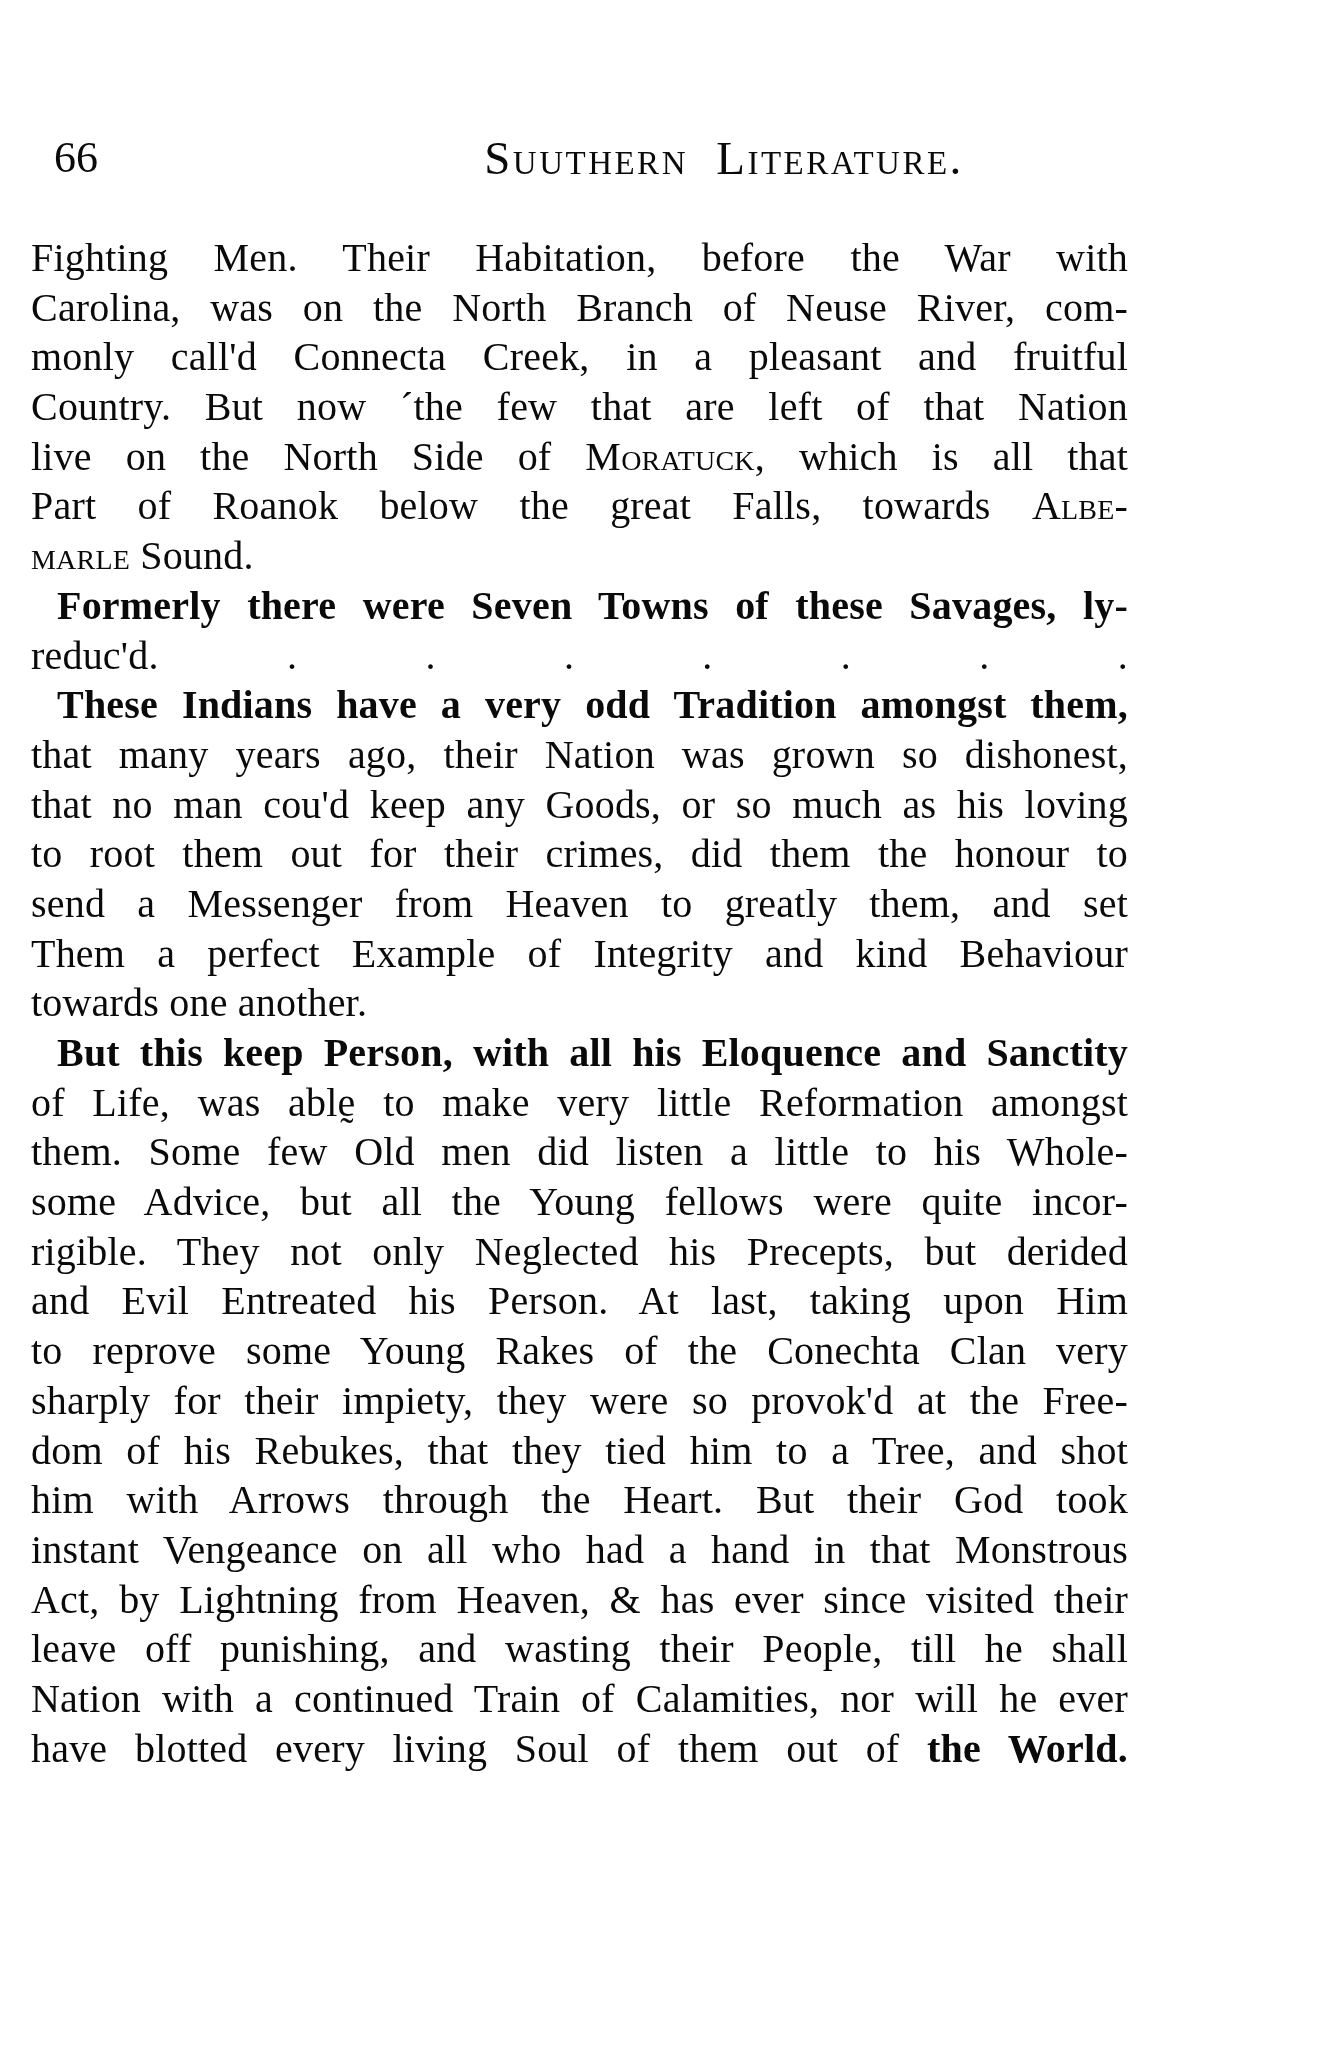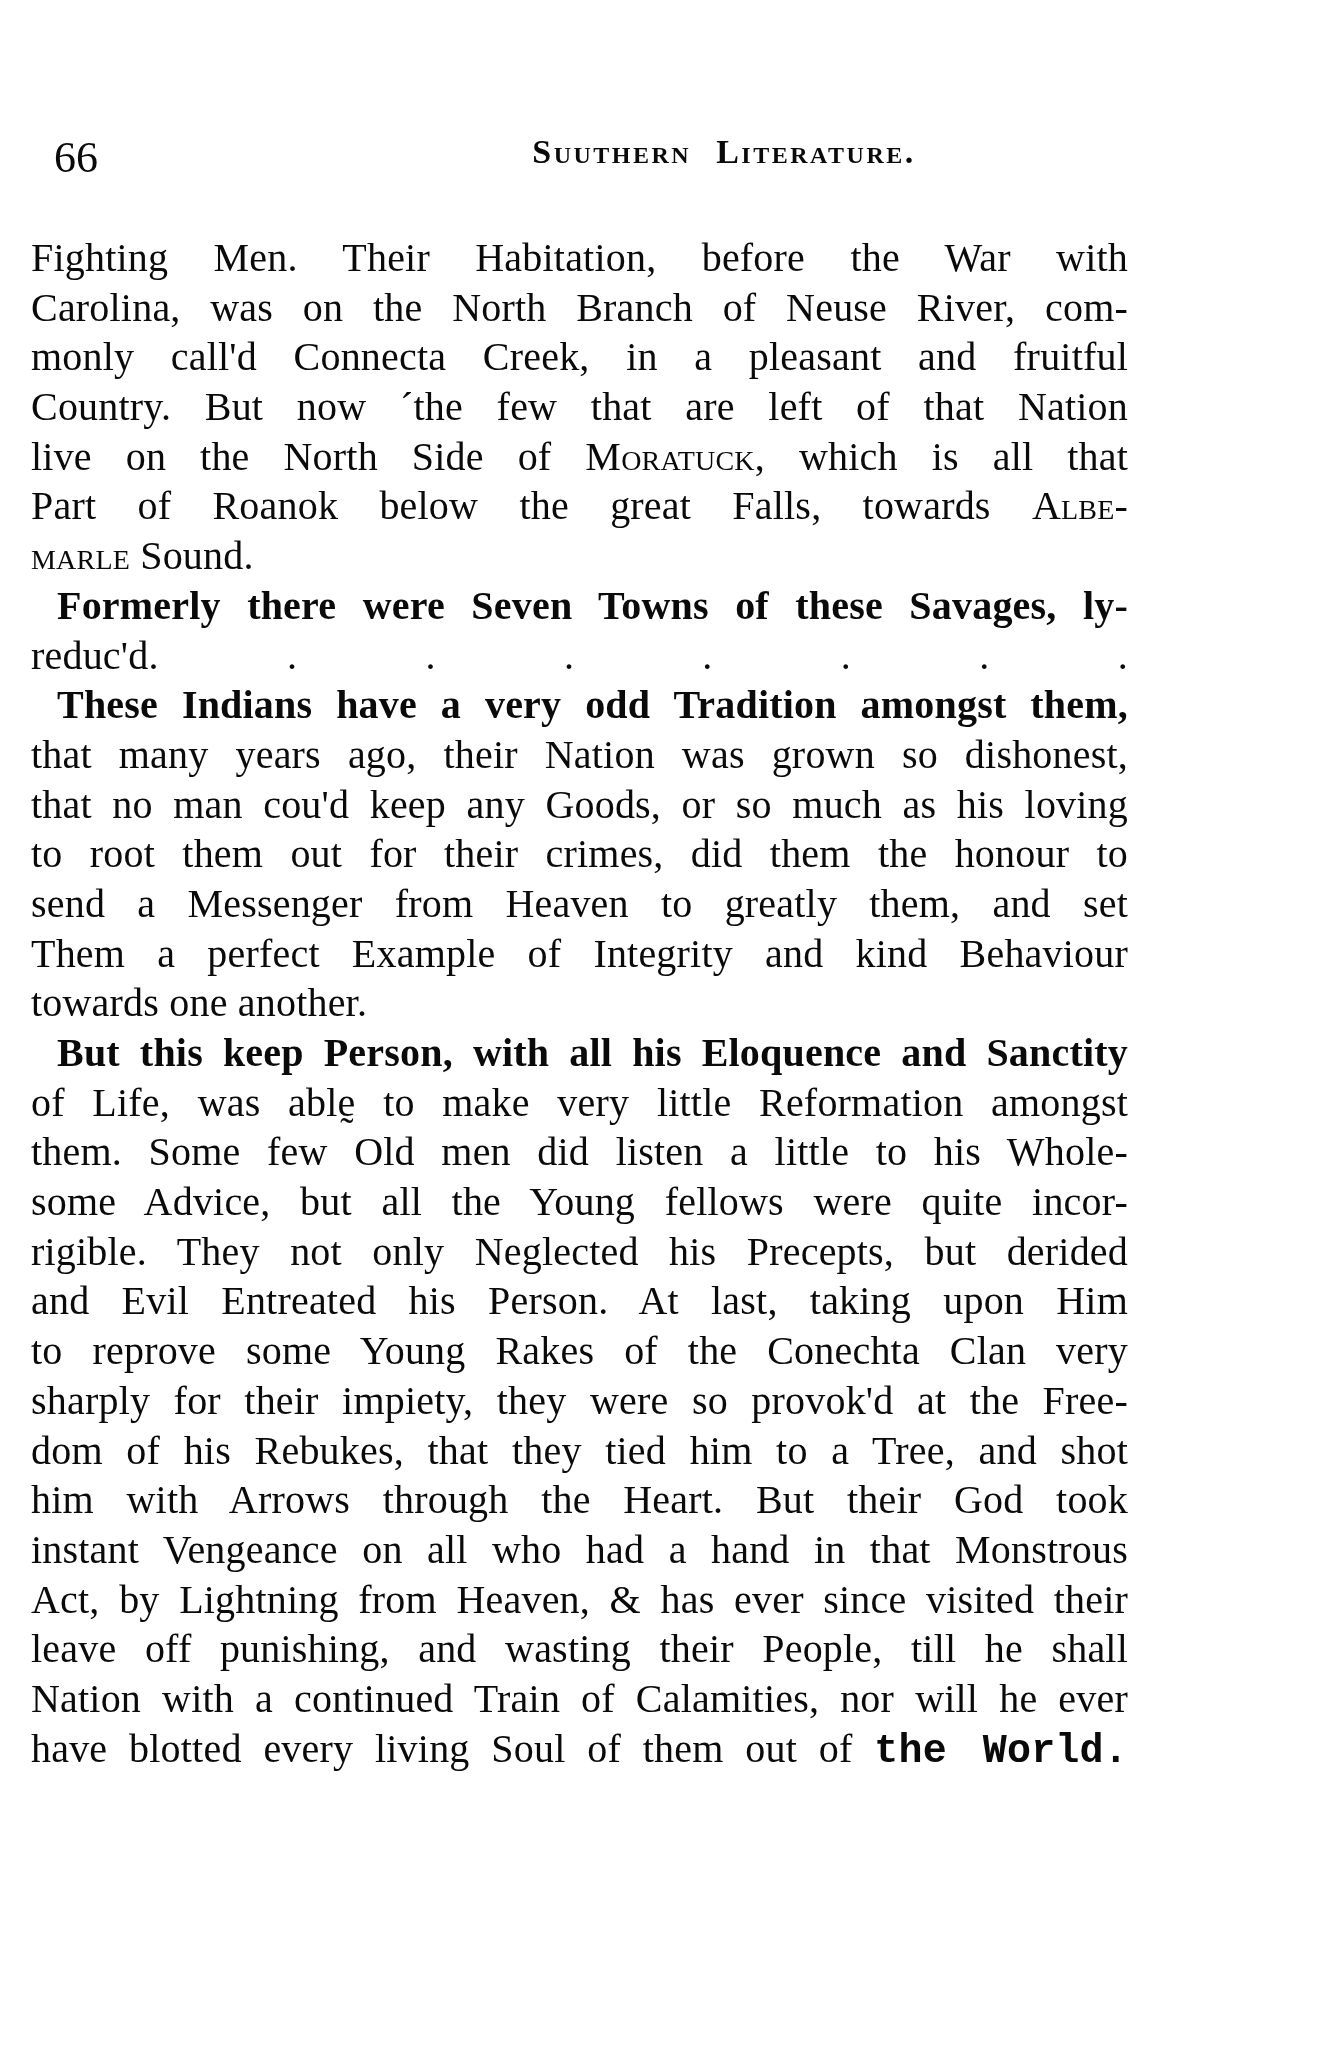--- a/index.html
+++ b/index.html
@@ -17,46 +17,45 @@
     left: 54px;
     top: 136px;
     font-size: 44px;
     line-height: 1;
   }
   .header-title {
     position: absolute;
     left: 724px;
     top: 135px;
     transform: translateX(-50%);
-    font-size: 34px;
+    font-size: 47px;
     line-height: 1;
     font-variant: small-caps;
     letter-spacing: 2.5px;
     word-spacing: 14px;
     white-space: nowrap;
-    font-weight: bold;
   }
   .page-body {
     position: absolute;
     left: 31px;
     top: 233px;
     width: 1097px;
   }
   .line {
     font-size: 40px;
     height: 49.7px;
     line-height: 49.7px;
     text-align: justify;
     text-align-last: justify;
     letter-spacing: 0.2px;
   }
   .line.natural { text-align-last: left; }
   .line.indent { text-indent: 26px; font-weight: bold; }
   .sc { font-variant: small-caps; }
-  strong { font-weight: 700; font-family: Liberation Mono, monospace; }
+  strong { font-weight: 700; }
 </style>
 </head>
 <body>
 
 <div class="page">
   <div class="page-number">66</div>
   <div class="header-title">Suuthern Literature.</div>
   <div class="page-body">
       <div class="line">Fighting Men.  Their Habitation, before the War with</div>
       <div class="line">Carolina, was on the North Branch of Neuse River, com-</div>

